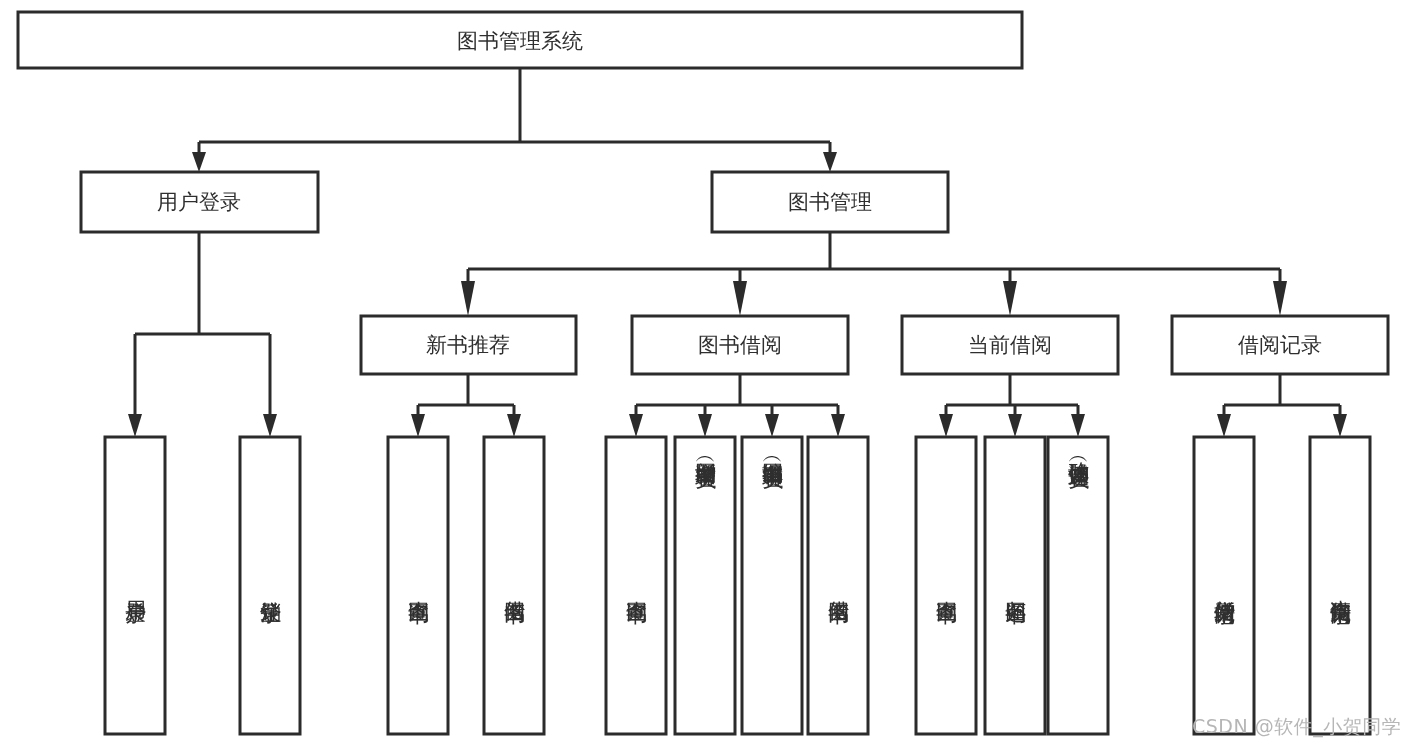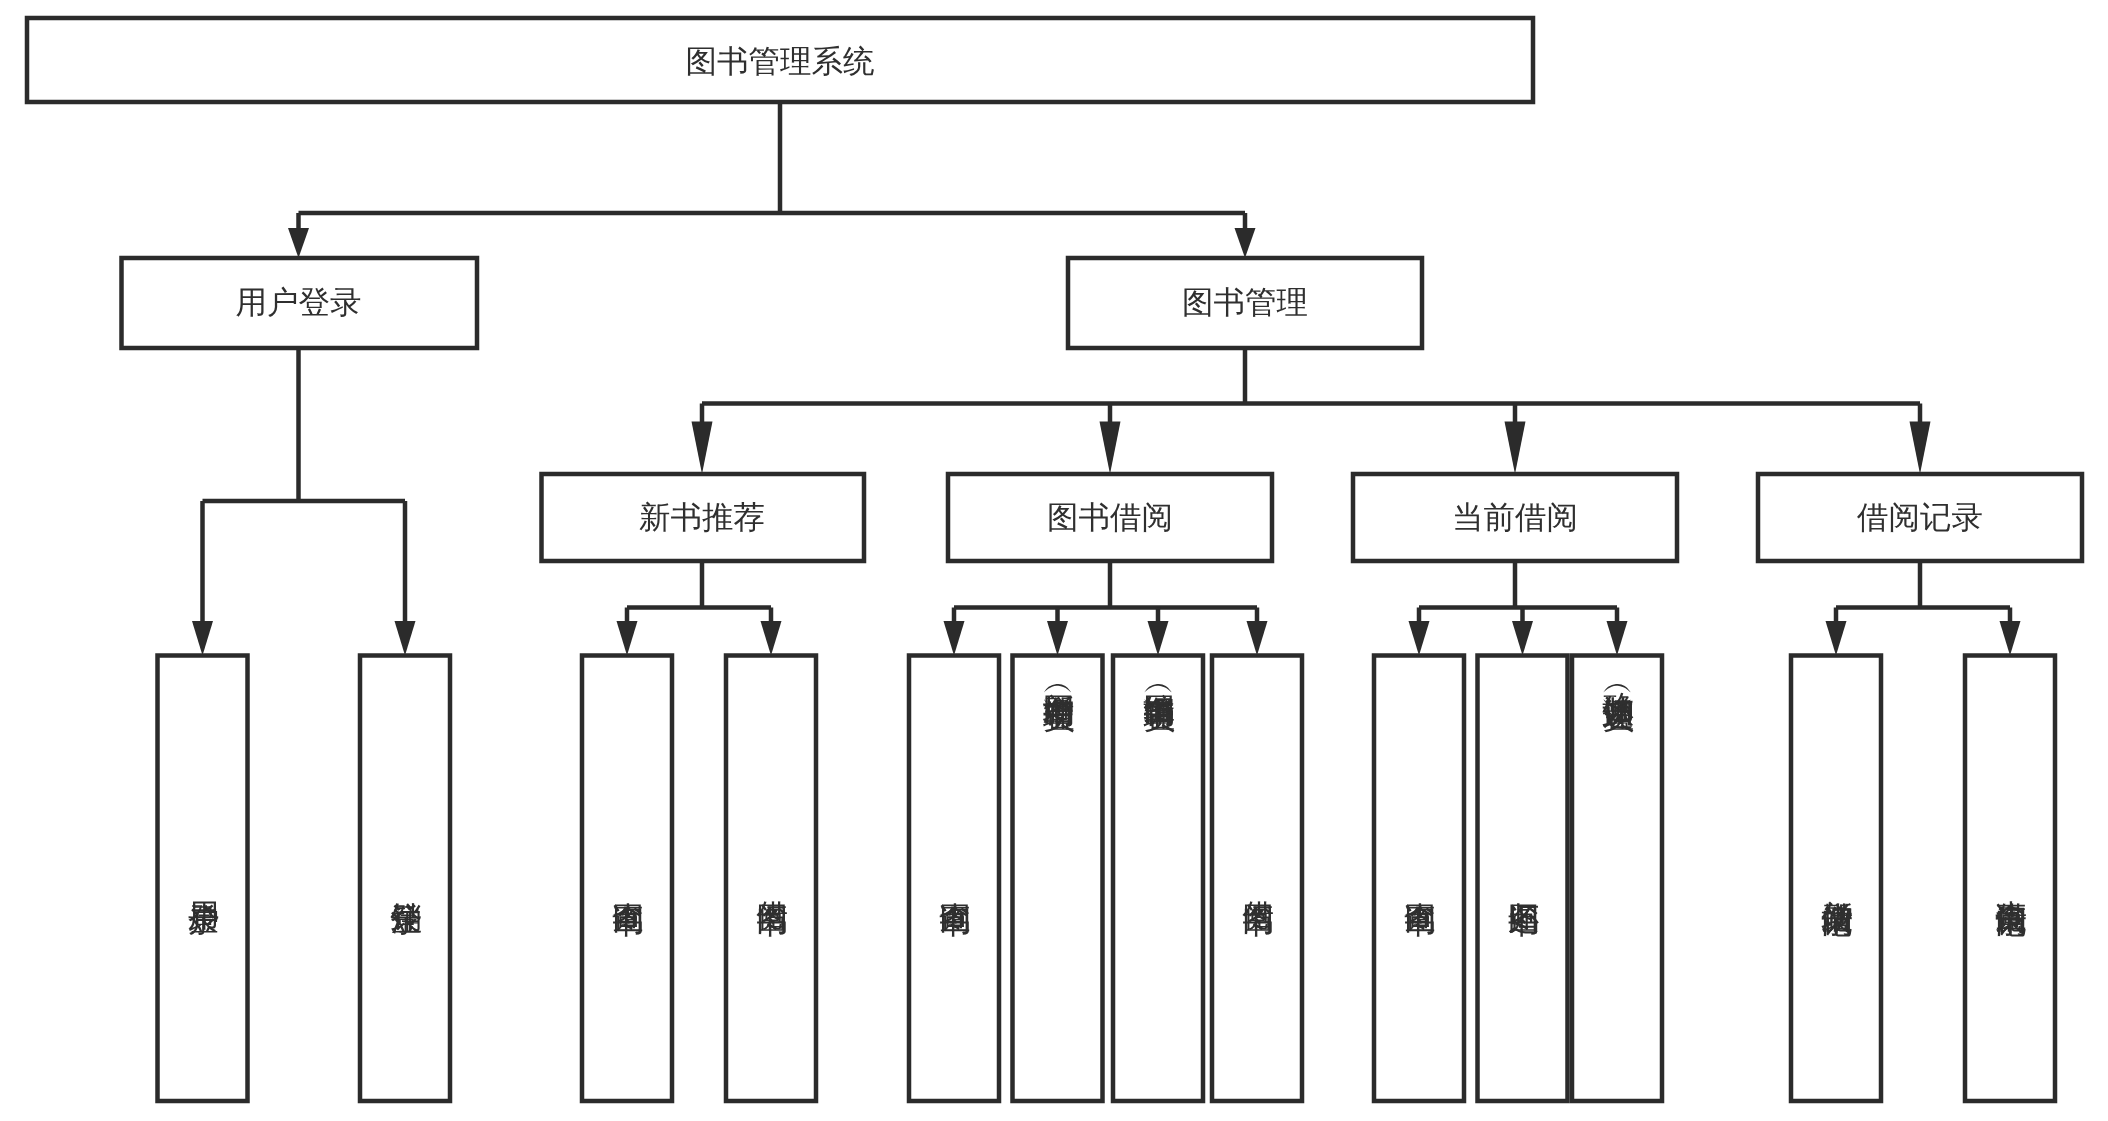--- a/index.html
+++ b/index.html
@@ -229,14 +229,15 @@
     <span class="leaf-label" style="margin-top:8px;">确认归还（管理员）</span>
   </div>
 
   <div class="leaf-label-wrap" style="left:1194px; top:437px; width:60px; height:297px;">
     <span class="leaf-label">新增借阅记录</span>
   </div>
   <div class="leaf-label-wrap" style="left:1310px; top:437px; width:60px; height:297px;">
     <span class="leaf-label">查询借阅记录</span>
   </div>
 
+  <div class="watermark" style="left:1192px; top:714px;">CSDN @软件_小贺同学</div>
 
 </div>
 
 </body></html>

